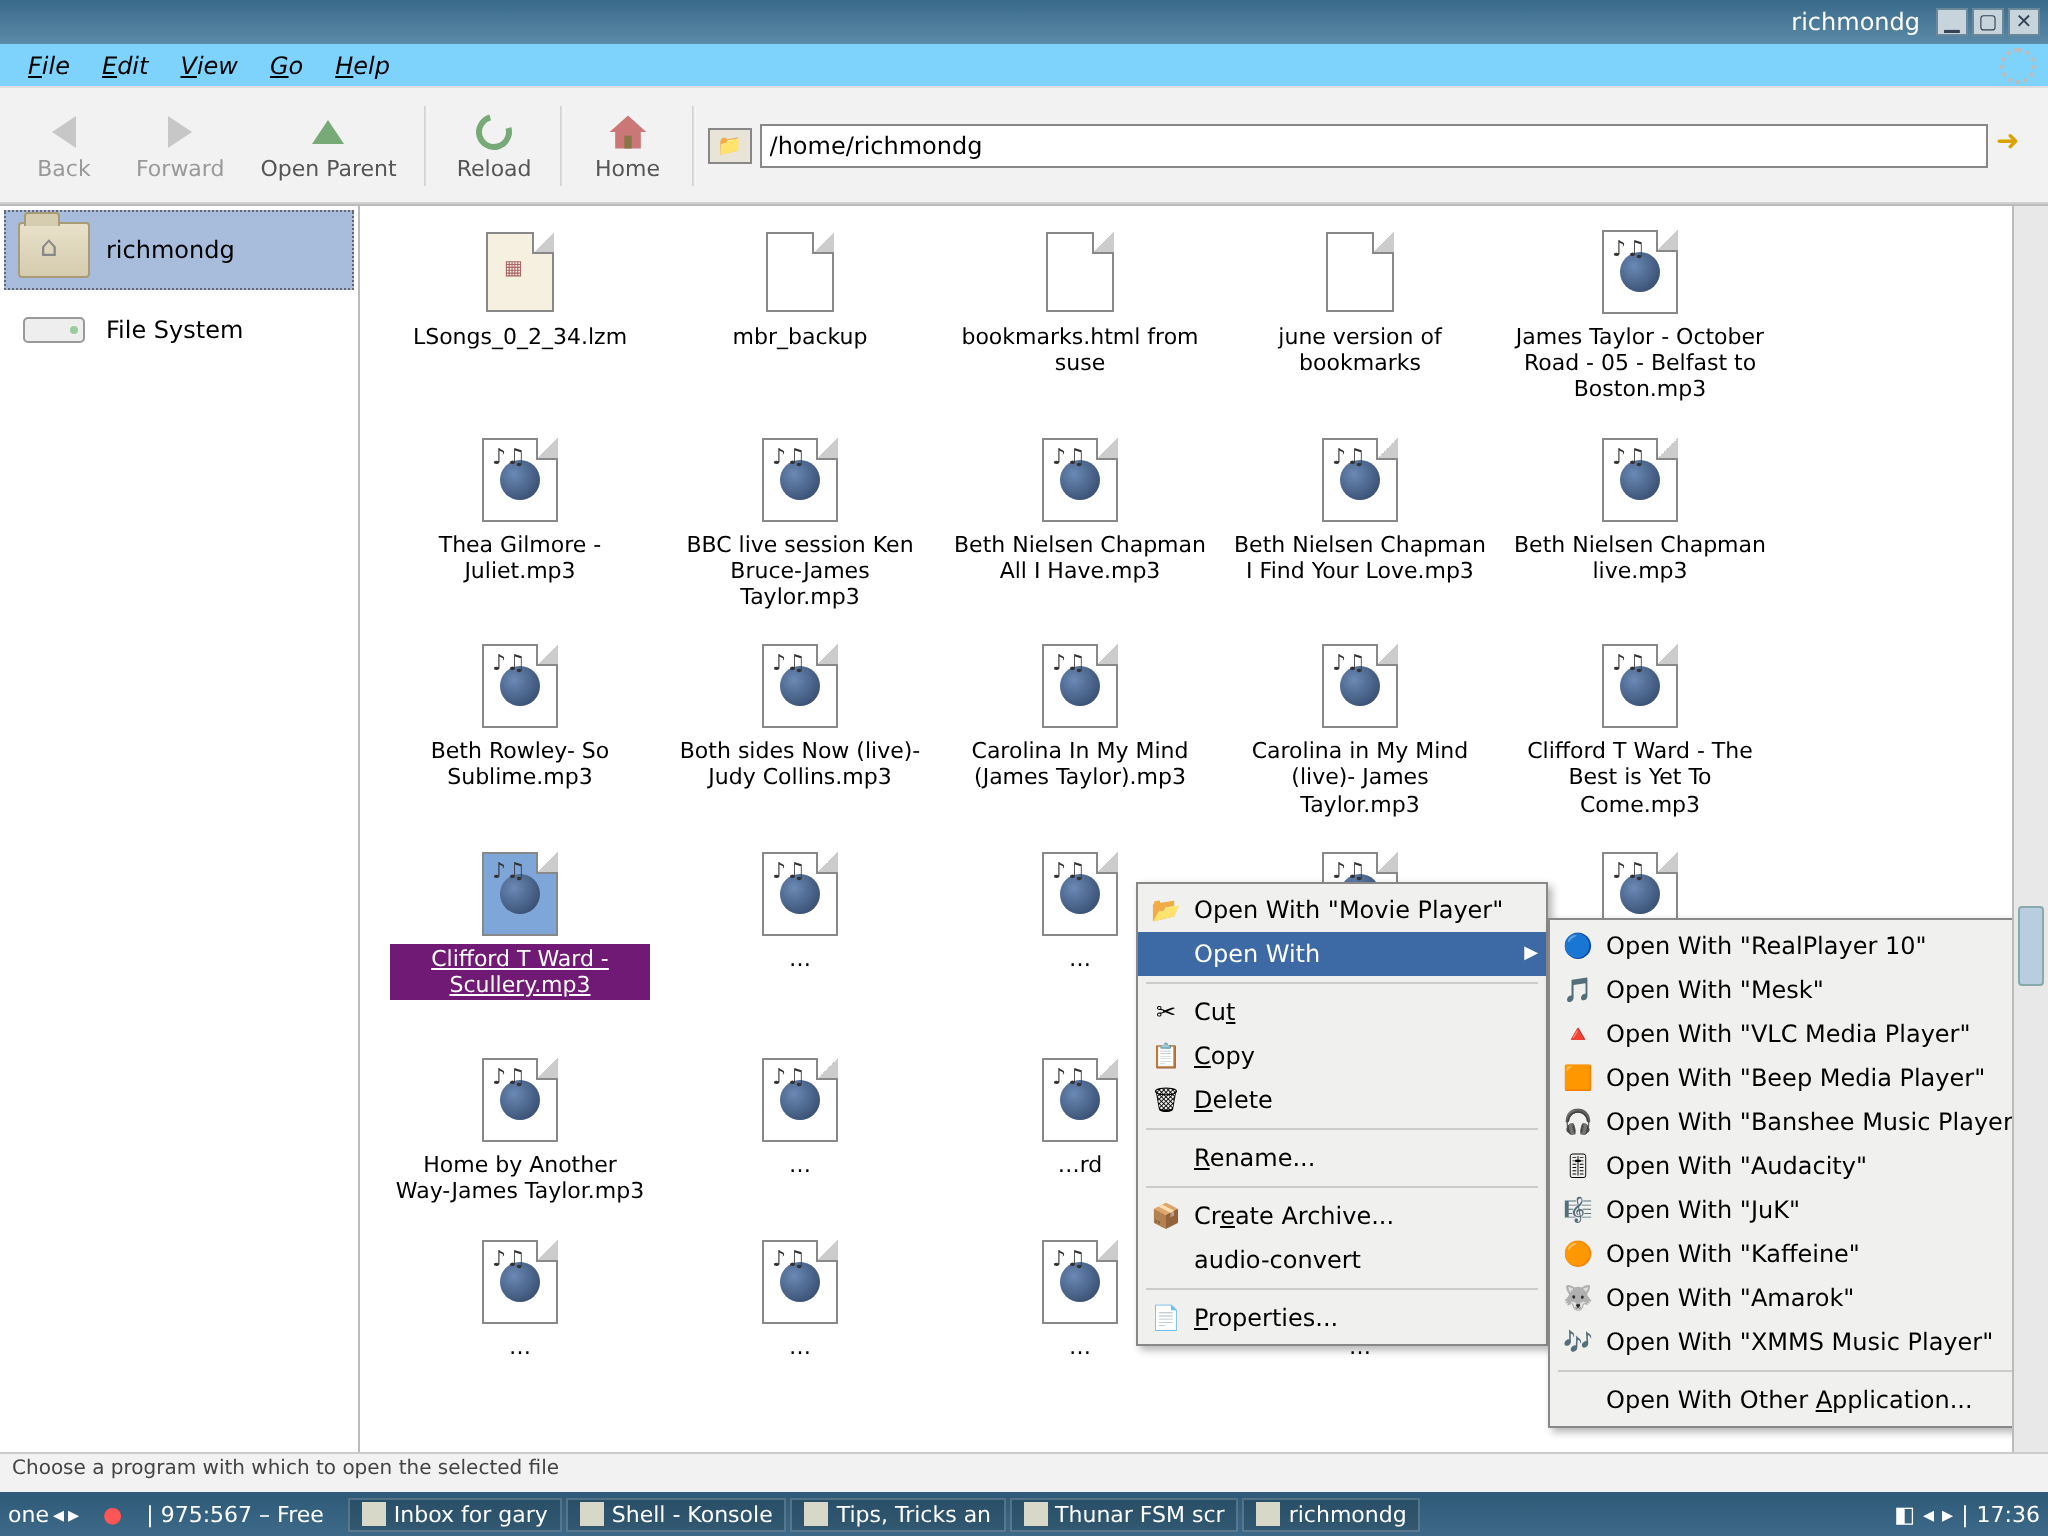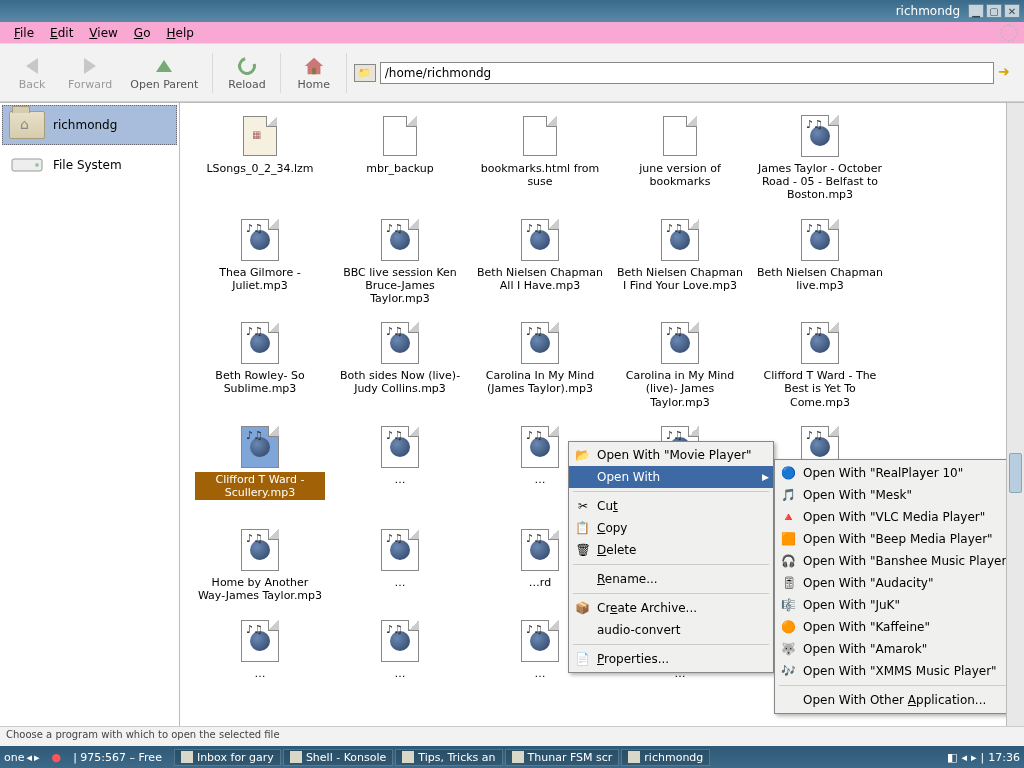--- a/index.html
+++ b/index.html
@@ -4,21 +4,21 @@
 <style>
 * { margin: 0; padding: 0; box-sizing: border-box; font-family: "DejaVu Sans", Arial, sans-serif; }
 body { background: #fff; width: 1024px; height: 768px; overflow: hidden; position: relative; }
 
 
 .titlebar { height: 22px; background: linear-gradient(#3a6a8a, #5b8aa8); display: flex; align-items: center; justify-content: flex-end; color: #fff; font-size: 12px; padding: 0 4px; }
 .titlebar .title { margin-right: 6px; }
 .titlebar .winbtn { width: 16px; height: 14px; margin-left: 2px; background: #c8d4db; border: 1px solid #6b879a; display: flex; align-items: center; justify-content: center; font-size: 10px; color: #345; cursor: default; }
 
 
-.menubar { height: 22px; background: #f9a8d4; display: flex; align-items: center; padding: 0 6px; font-size: 12px; border-bottom: 1px solid #ddd; position: relative; }
+.menubar { height: 22px; background: #7dd3fc; display: flex; align-items: center; padding: 0 6px; font-size: 12px; border-bottom: 1px solid #ddd; position: relative; font-style: italic; }
 .menubar .menu-item { padding: 2px 8px; cursor: default; }
 .menubar .menu-item u { text-decoration: underline; }
 .menubar .throbber { margin-left: auto; width: 18px; height: 18px; border: 2px dotted #bcbcbc; border-radius: 50%; }
 
 
 .toolbar { height: 58px; background: #f2f2f2; display: flex; align-items: center; padding: 0 6px; border-bottom: 1px solid #d0d0d0; gap: 2px; }
 .toolbtn { display: flex; flex-direction: column; align-items: center; justify-content: center; padding: 2px 8px; font-size: 11px; color: #555; cursor: default; min-width: 52px; }
 .toolbtn.disabled { color: #999; }
 .toolbtn .ticon { width: 24px; height: 24px; display: flex; align-items: center; justify-content: center; font-size: 18px; }
 .sep { width: 2px; height: 40px; background: linear-gradient(to right, #ccc, #fff); margin: 0 4px; }
@@ -33,21 +33,21 @@
 .place { display: flex; align-items: center; gap: 8px; padding: 6px 6px; font-size: 12px; cursor: default; border: 1px solid transparent; }
 .place.selected { background: #a7bddb; border: 1px dotted #667; }
 .place .picon { width: 36px; height: 26px; display: flex; align-items: center; justify-content: center; font-size: 20px; }
 
 .iconview { flex: 1; background: #fff; overflow: hidden; position: relative; }
 .iconview-inner { padding: 8px 10px 0 10px; display: flex; flex-wrap: wrap; align-content: flex-start; }
 .item { width: 140px; display: flex; flex-direction: column; align-items: center; margin: 2px 0 12px 0; font-size: 11px; text-align: center; cursor: default; }
 .item .ficon { width: 46px; height: 46px; margin-bottom: 2px; display: flex; align-items: center; justify-content: center; position: relative; }
 .item .fname { max-width: 130px; line-height: 1.2; word-wrap: break-word; padding: 1px 2px; }
 .item.selected .ficon .audio-body { background: #7fa6d8; }
-.item.selected .fname { background: #a16207; color: #fff; }
+.item.selected .fname { background: #701a75; color: #fff; text-decoration: underline; }
 
 
 .vscroll { width: 18px; background: #e8e8e8; border-left: 1px solid #bbb; position: relative; }
 .vscroll .thumb { position: absolute; left: 2px; right: 2px; top: 350px; height: 40px; background: #b8cde0; border: 1px solid #8aa; border-radius: 2px; }
 
 
 .folder-body { width: 40px; height: 28px; background: linear-gradient(#e8e0c8, #d6cdb0); border: 1px solid #a89b78; border-radius: 2px; position: relative; }
 .folder-body::before { content: ""; position: absolute; top: -6px; left: 2px; width: 16px; height: 6px; background: #d6cdb0; border: 1px solid #a89b78; border-bottom: none; border-radius: 2px 2px 0 0; }
 .generic-body { width: 34px; height: 40px; background: #fff; border: 1px solid #888; position: relative; }
 .generic-body::before { content: ""; position: absolute; top: -1px; right: -1px; width: 10px; height: 10px; background: linear-gradient(135deg, #fff 50%, #ccc 50%); border-left: 1px solid #888; border-bottom: 1px solid #888; }

